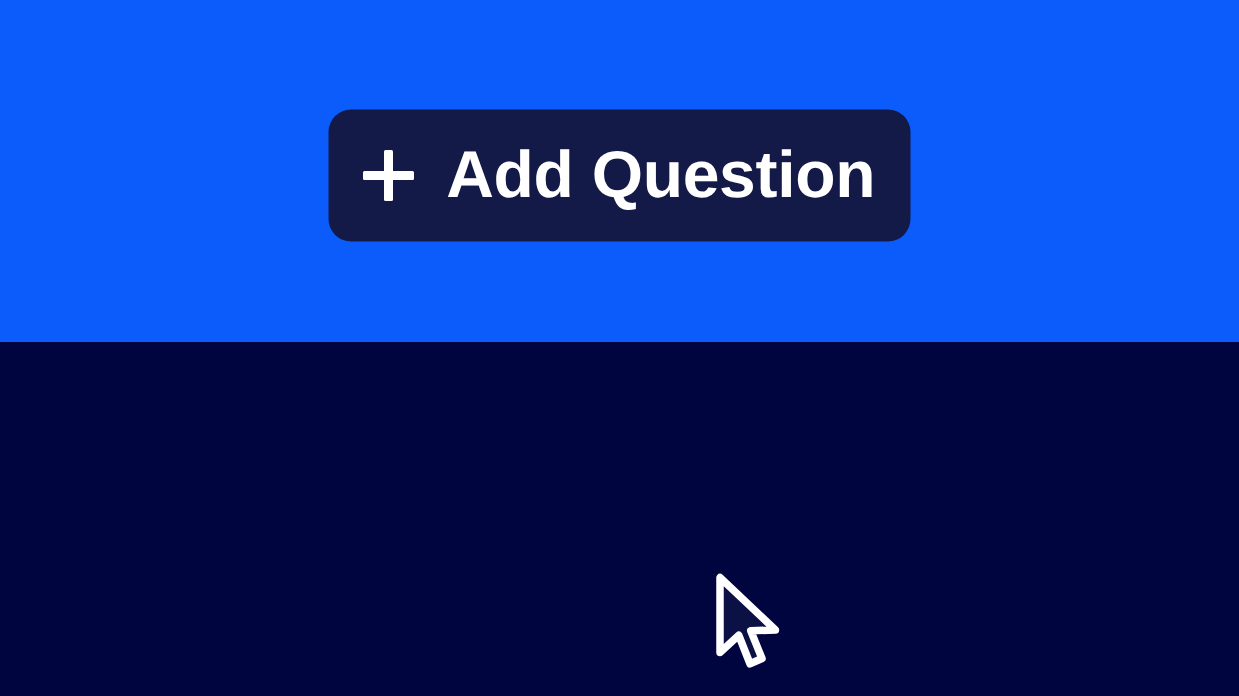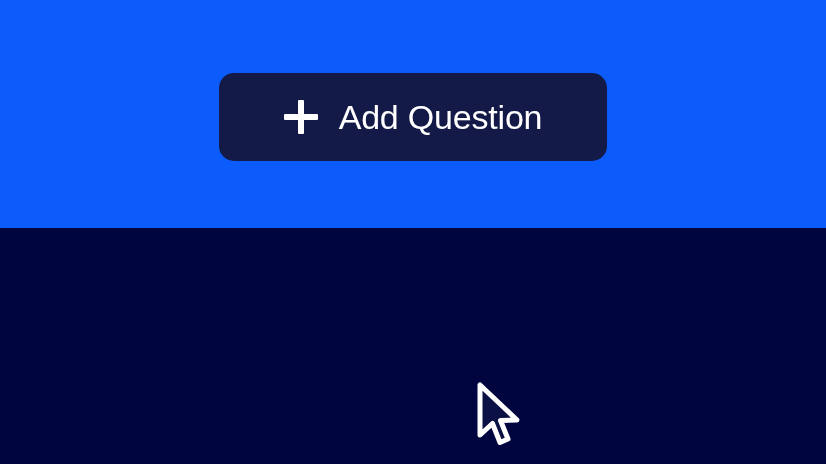--- a/index.html
+++ b/index.html
@@ -70,22 +70,22 @@
     height: 6px;
   }
   .plus-icon::after {
     left: 14px;
     top: 0;
     width: 6px;
     height: 34px;
   }
   .add-question-label {
     color: #ffffff;
-    font-size: 34px;
-    font-weight: normal;
+    font-size: 44px;
+    font-weight: bold;
     letter-spacing: -0.2px;
     line-height: 1;
     white-space: nowrap;
   }
 
   
   .form-panel {
     position: absolute;
     left: 0;
     top: 228px;

